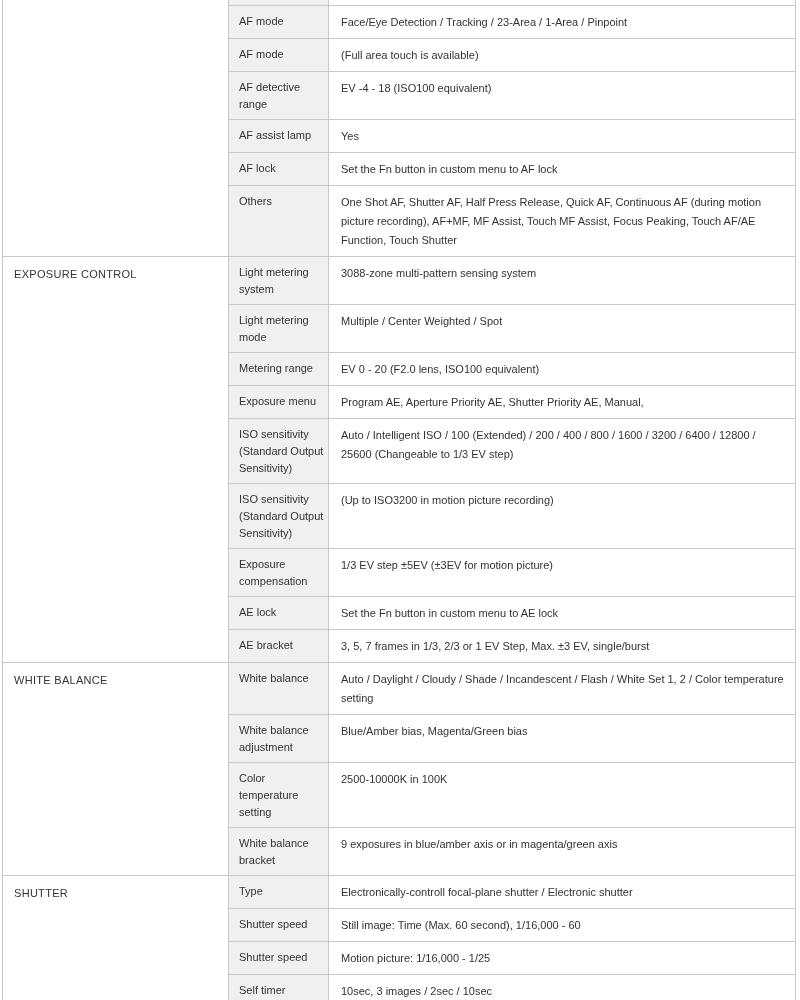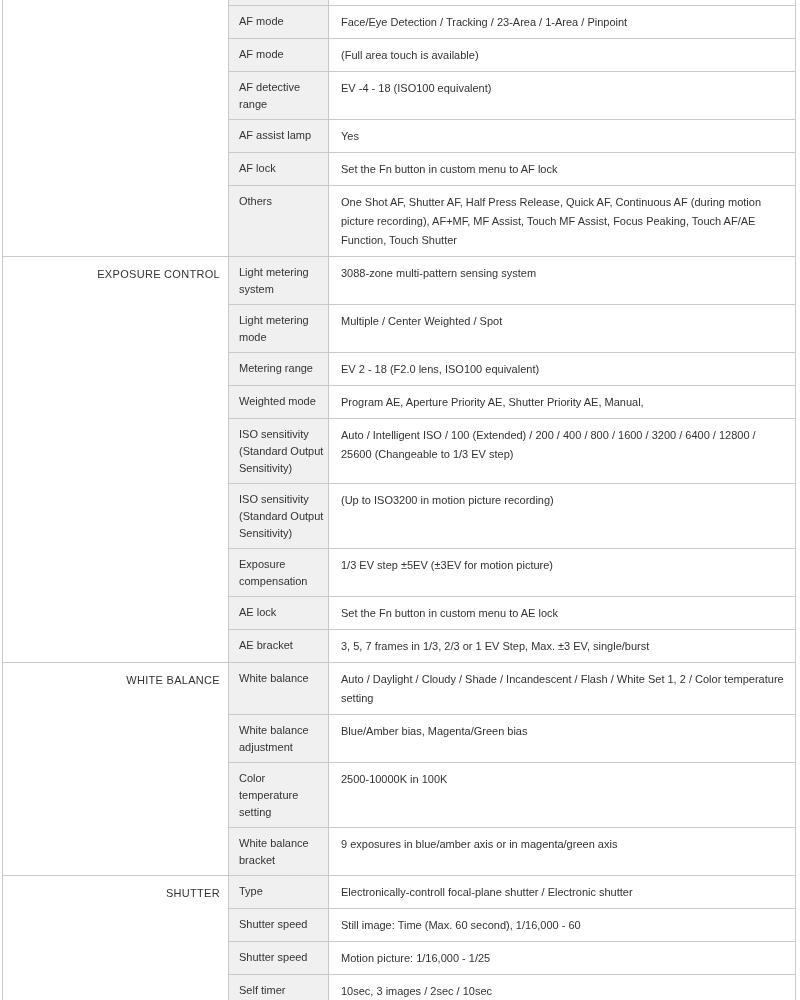--- a/index.html
+++ b/index.html
@@ -29,21 +29,20 @@
     border-bottom: 1px solid #c9c9c9;
     color: #333333;
     font-size: 11px;
   }
   td.cat {
     background: #ffffff;
     border-right: 1px solid #c9c9c9;
     padding: 10px 8px 6px 11px;
     line-height: 15px;
     letter-spacing: 0.3px;
-    text-align: right;
   }
   td.lbl {
     background: #f0f0f0;
     border-right: 1px solid #c9c9c9;
     padding: 7px 2px 6px 10px;
     line-height: 17px;
     white-space: pre;
     overflow: hidden;
   }
   td.val {
@@ -104,24 +103,24 @@
 system</td>
           <td class="val">3088-zone multi-pattern sensing system</td>
         </tr>
         <tr>
           <td class="lbl">Light metering
 mode</td>
           <td class="val">Multiple / Center Weighted / Spot</td>
         </tr>
         <tr>
           <td class="lbl">Metering range</td>
-          <td class="val">EV 2 - 18 (F2.0 lens, ISO100 equivalent)</td>
+          <td class="val">EV 0 - 20 (F2.0 lens, ISO100 equivalent)</td>
         </tr>
         <tr>
-          <td class="lbl">Weighted mode</td>
+          <td class="lbl">Exposure menu</td>
           <td class="val">Program AE, Aperture Priority AE, Shutter Priority AE, Manual,</td>
         </tr>
         <tr>
           <td class="lbl">ISO sensitivity
 (Standard Output
 Sensitivity)</td>
           <td class="val">Auto / Intelligent ISO / 100 (Extended) / 200 / 400 / 800 / 1600 / 3200 / 6400 / 12800 / 25600 (Changeable to 1/3 EV step)</td>
         </tr>
         <tr>
           <td class="lbl">ISO sensitivity

